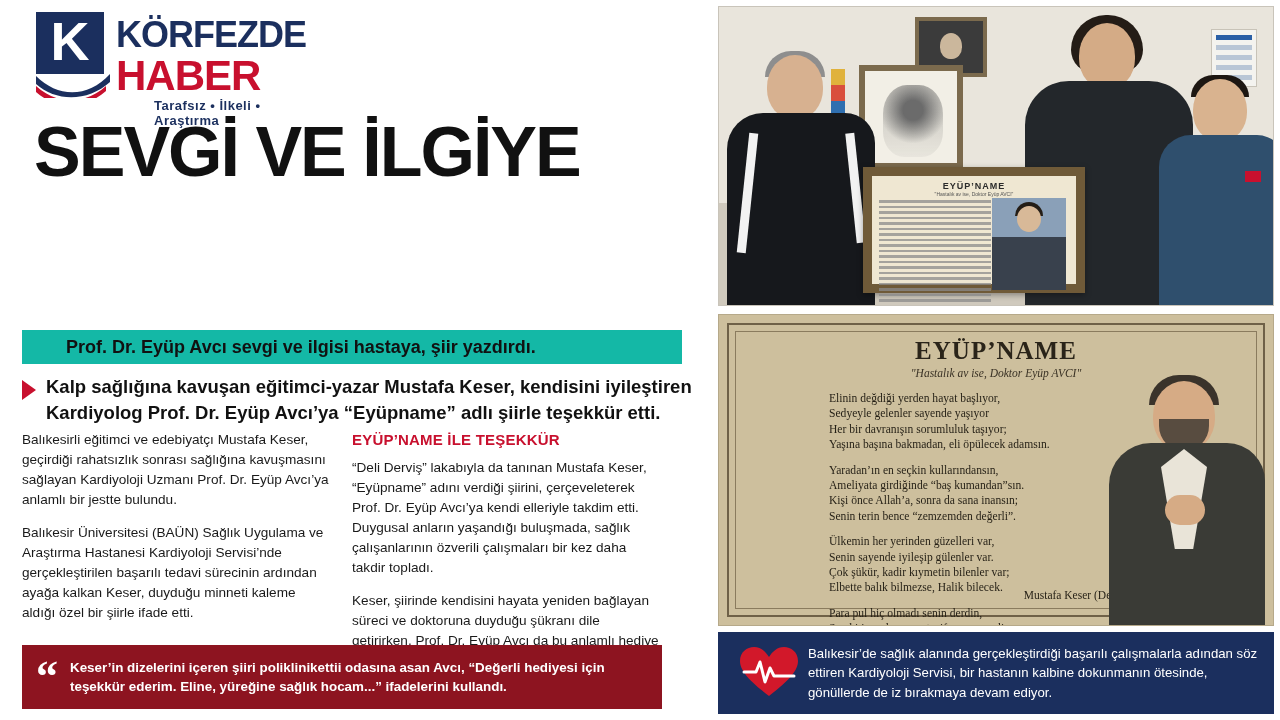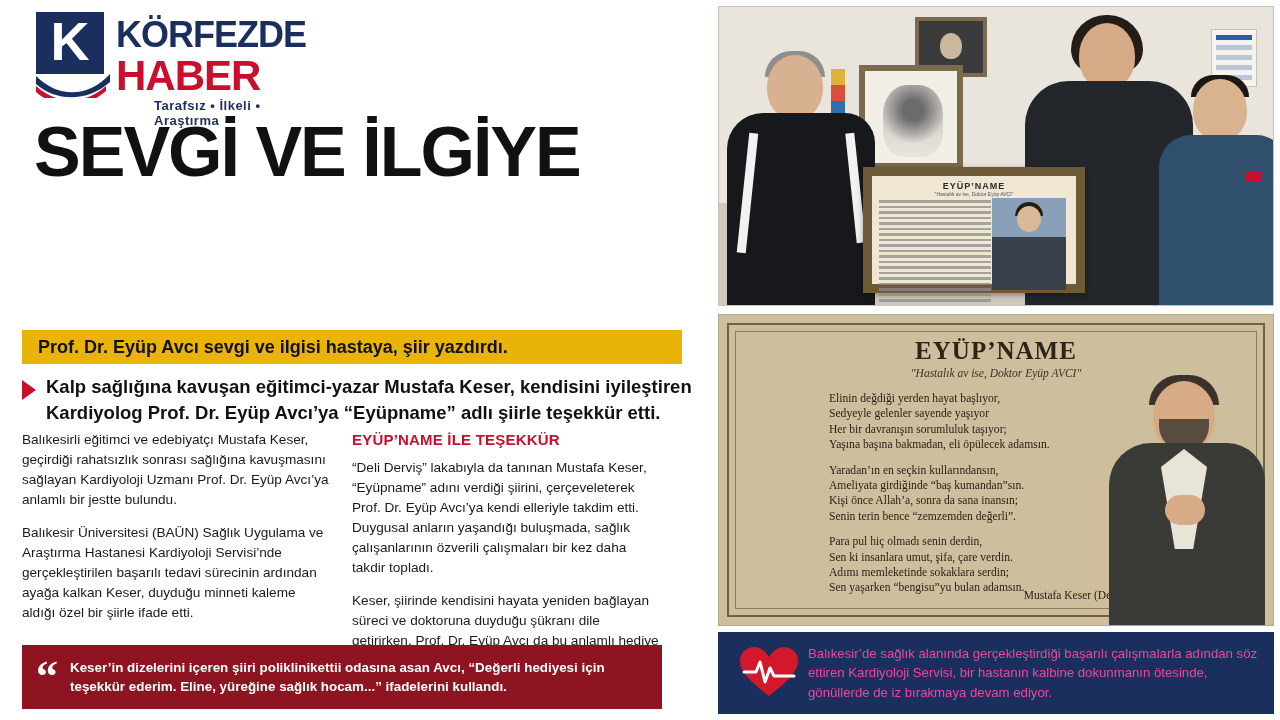--- a/index.html
+++ b/index.html
@@ -42,22 +42,22 @@
     color:#111; letter-spacing:-2px; line-height:72px; white-space:nowrap;
   }
   .headline2 {
     position:absolute; left:34px; top:218px; font-size:70px; font-weight:bold;
     color:#c8102e; letter-spacing:-2px; line-height:72px; white-space:nowrap;
   }
 
   
   .yellow-bar {
     position:absolute; left:22px; top:330px; width:660px; height:34px;
-    background:#eab308;
-    display:flex; align-items:center;
+    background:#14b8a6;
+    display:flex; align-items:center;padding-left:28px;
   }
   .yellow-bar span {
     padding-left:16px; font-size:18px; font-weight:bold; color:#111;
   }
 
   
   .lead {
     position:absolute; left:22px; top:374px; width:670px;
   }
   .lead-arrow {
@@ -218,21 +218,21 @@
   .poet .body { position:absolute; left:2px; top:68px; width:156px; height:182px; background:#3a3b36; border-radius:42px 38px 0 0;}
   .poet .shirt { position:absolute; left:54px; top:74px; width:46px; height:100px; background:#e9e4d8; clip-path:polygon(50% 0,100% 18%,70% 100%,30% 100%,0 18%);}
   .poet .hand { position:absolute; left:58px; top:120px; width:40px; height:30px; background:#d6ab85; border-radius:16px;}
 
   
   .bluebox {
     position:absolute; left:6px; top:632px; width:556px; height:82px;
     background:#1b2f5e; display:flex; align-items:center; padding:0 12px;
   }
   .heart-wrap { width:78px; flex:0 0 78px; text-align:center; }
-  .bluebox-text { color:#ec4899; font-size:13.2px; line-height:19.5px; }
+  .bluebox-text { color:#ffffff; font-size:13.2px; line-height:19.5px; }
 
   .heartsvg { display:block; margin:0 auto; }
 </style>
 </head>
 <body>
 
 <div class="page">
 
   <div class="left">
 
@@ -369,20 +369,24 @@
       <div class="poem-sub">"Hastalık av ise, Doktor Eyüp AVCI"</div>
       <div class="poem-body">
         <p style="white-space:pre-line">Elinin değdiği yerden hayat başlıyor,
 Sedyeyle gelenler sayende yaşıyor
 Her bir davranışın sorumluluk taşıyor;
 Yaşına başına bakmadan, eli öpülecek adamsın.</p>
         <p style="white-space:pre-line">Yaradan’ın en seçkin kullarındansın,
 Ameliyata girdiğinde “baş kumandan”sın.
 Kişi önce Allah’a, sonra da sana inansın;
 Senin terin bence “zemzemden değerli”.</p>
+        <p style="white-space:pre-line">Ülkemin her yerinden güzelleri var,
+Senin sayende iyileşip gülenler var.
+Çok şükür, kadir kıymetin bilenler var;
+Elbette balık bilmezse, Halik bilecek.</p>
         <p style="white-space:pre-line">Para pul hiç olmadı senin derdin,
 Sen ki insanlara umut, şifa, çare verdin.
 Adımı memleketinde sokaklara serdin;
 Sen yaşarken “bengisu”yu bulan adamsın.</p>
       </div>
       <div class="poem-sign">Mustafa Keser (Deli Derviş)</div>
 
       <div class="poet">
         <div class="hair"></div>
         <div class="head"></div>

